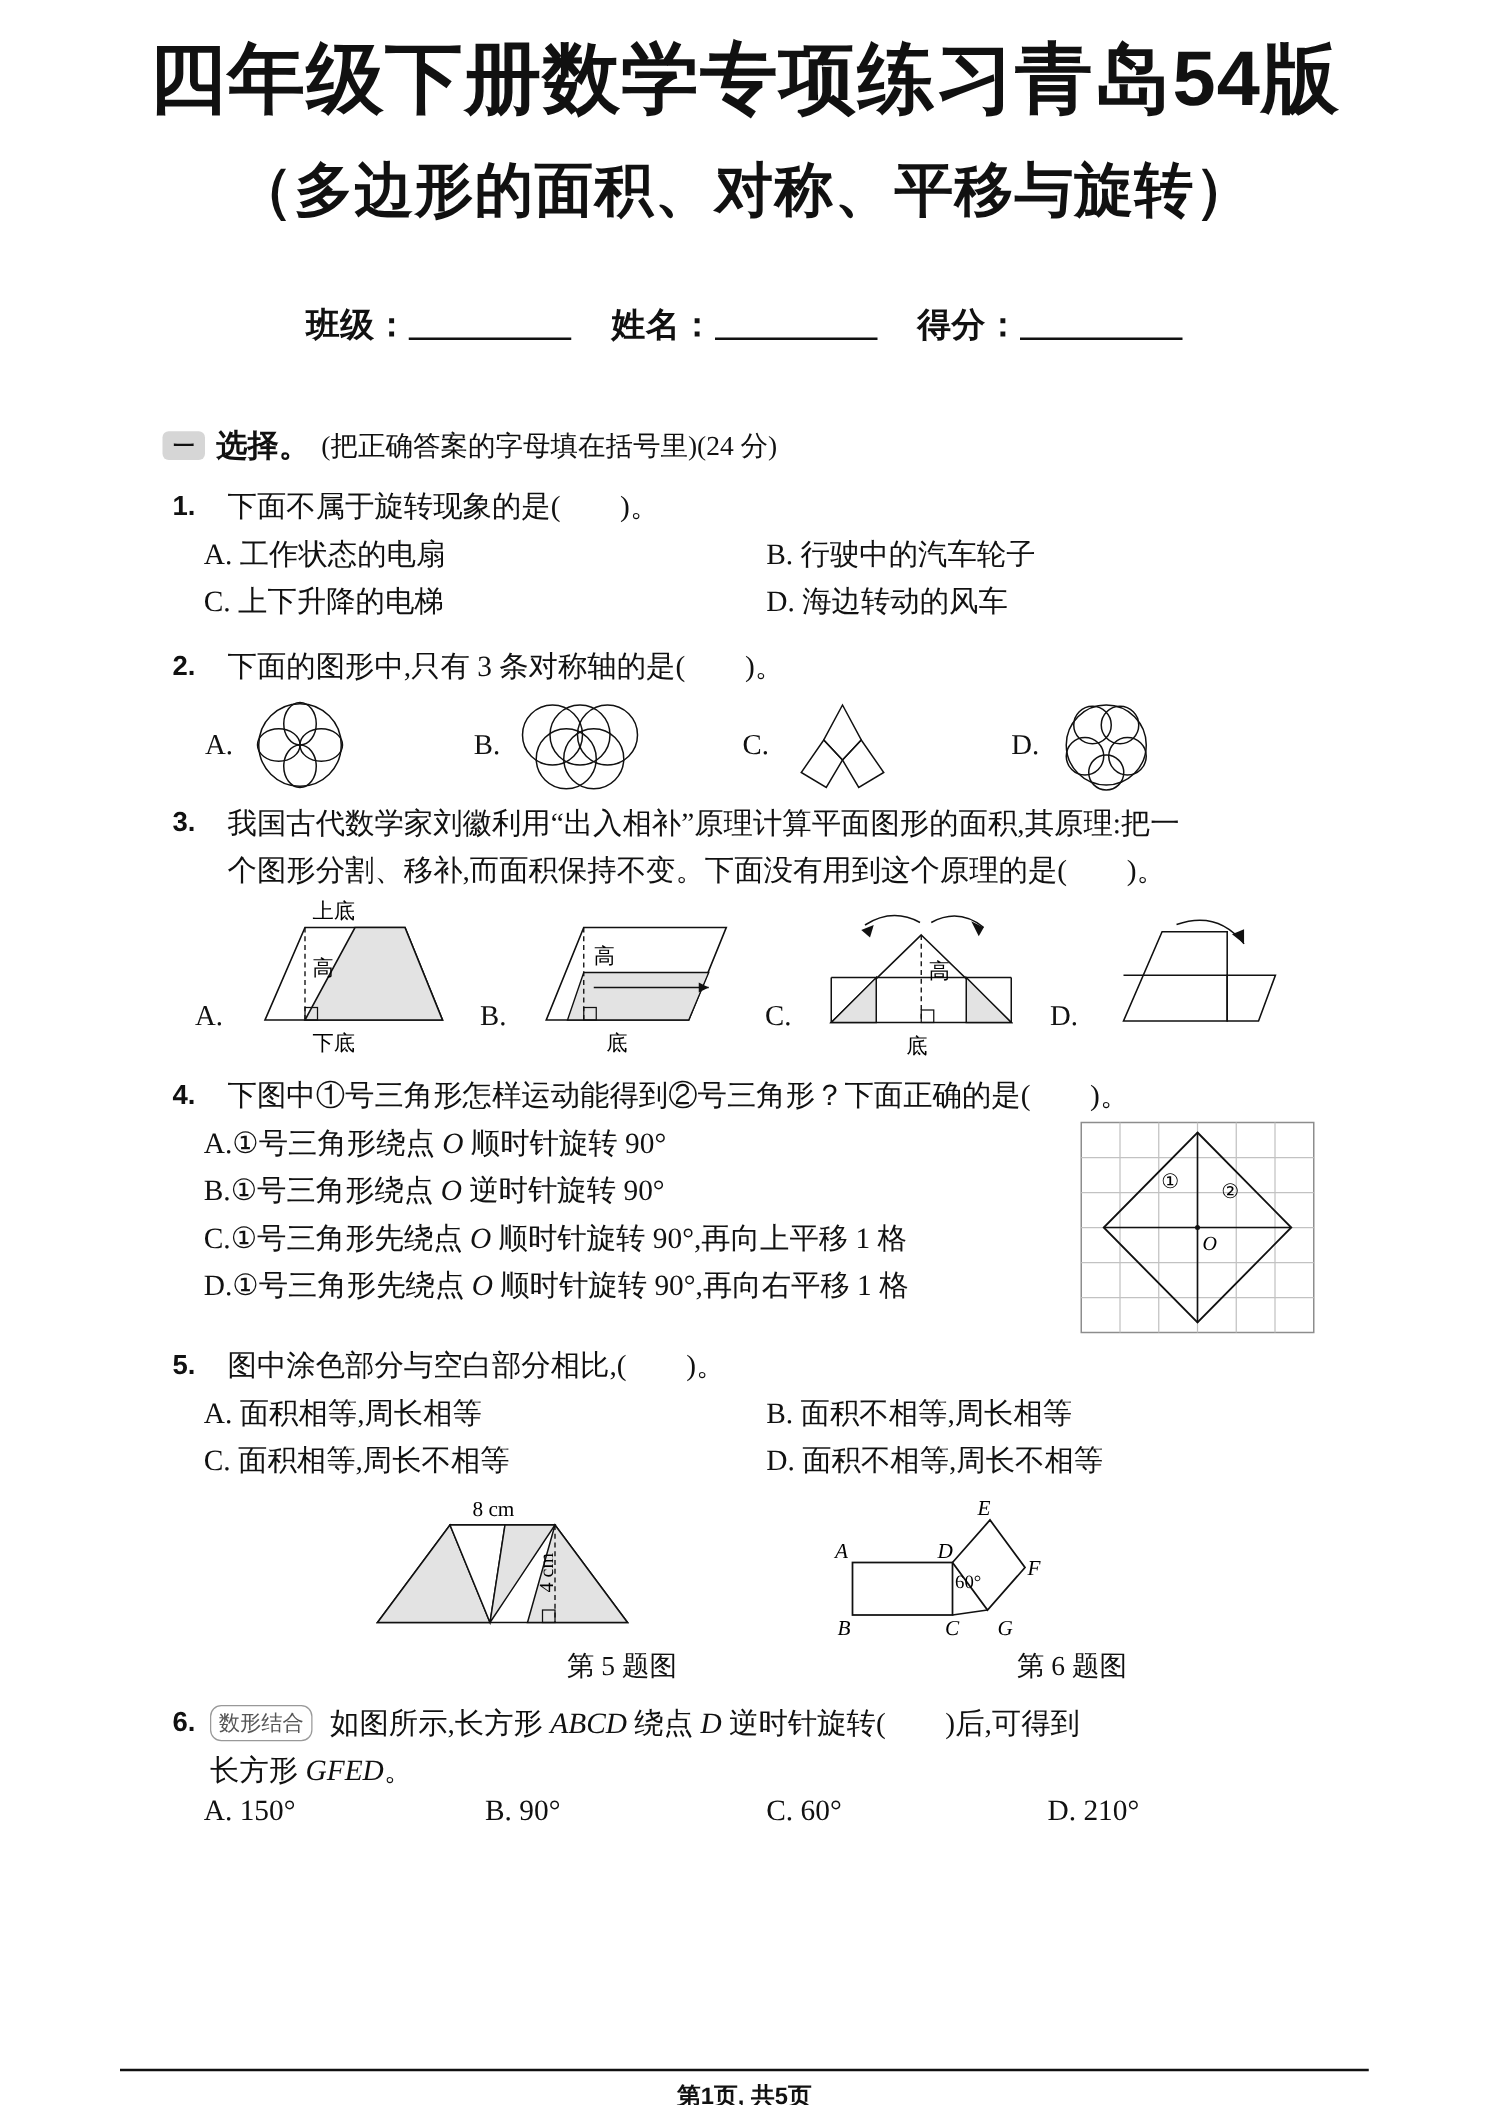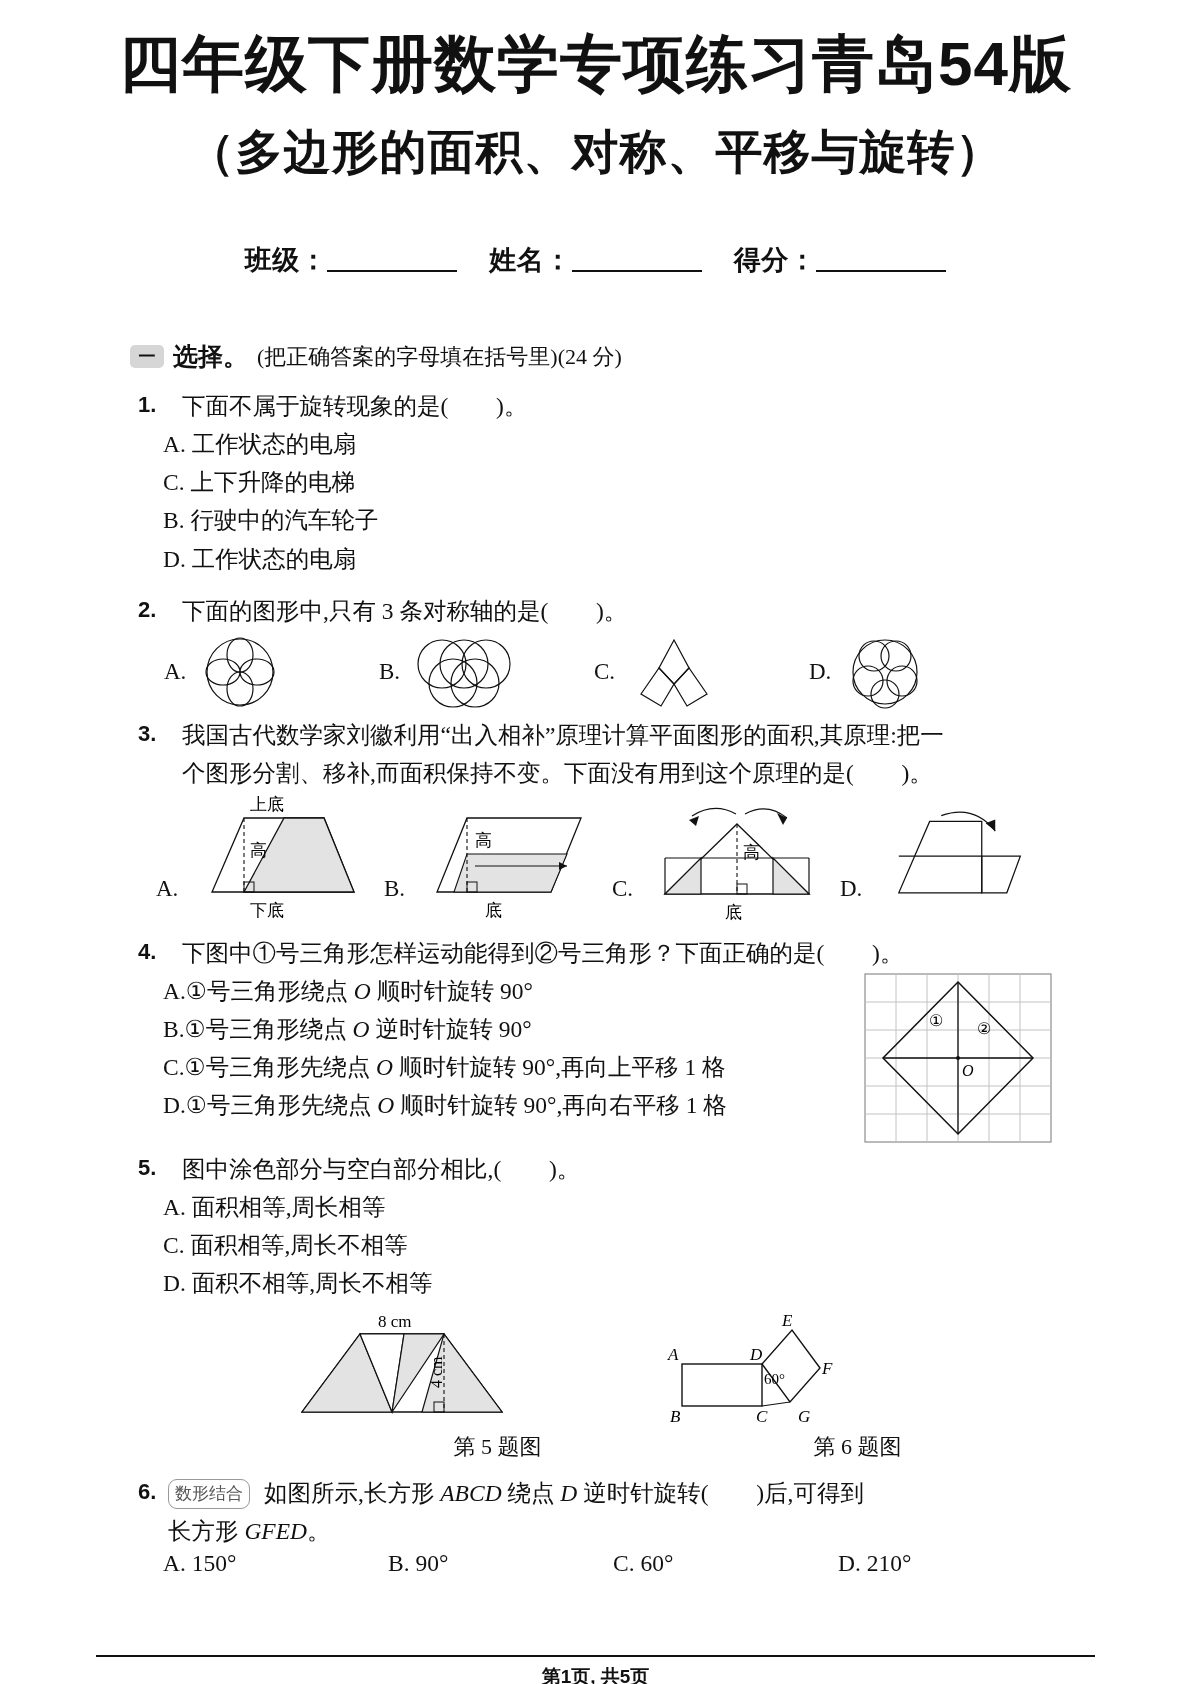--- a/index.html
+++ b/index.html
@@ -68,21 +68,21 @@
 
   
   .q { margin-top:14px; padding-left:38px; position:relative; font-size:23.5px; line-height:1.62; }
   .q-num {
     position:absolute; left:8px; top:0;
     font-family:"Liberation Sans", sans-serif;
     font-weight:bold; font-size:22px;
   }
   .q-text { font-size:23.5px;margin-left:14px; }
   .paren { letter-spacing:18px; }
-  .opt-grid { display:flex; padding-left:33px;flex-direction:column; }
+  .opt-grid { display:flex; padding-left:33px; }
   .opt-grid .col { width:50%; }
   .opt { font-size:23.5px; line-height:1.62; }
   .opt-row4 { display:flex; padding-left:33px; }
   .opt-row4 > div { width:25%; font-size:23.5px; }
   .ital { font-style:italic; font-family:"Liberation Serif", serif; }
   .tag {
     display:inline-block;
     border:1px solid #999; border-radius:9px;
     font-size:17px; padding:0 6px; color:#555;
     font-family:"Liberation Sans", sans-serif;
@@ -147,21 +147,21 @@
       <span class="q-num">1.</span>
       <span class="q-text">下面不属于旋转现象的是(</span><span class="paren">&nbsp;&nbsp;</span><span>)。</span>
     </div>
     <div class="opt-grid">
       <div class="col">
         <div class="opt">A. 工作状态的电扇</div>
         <div class="opt">C. 上下升降的电梯</div>
       </div>
       <div class="col">
         <div class="opt">B. 行驶中的汽车轮子</div>
-        <div class="opt">D. 工作状态的电扇</div>
+        <div class="opt">D. 海边转动的风车</div>
       </div>
     </div>
 
     <div class="q">
       <span class="q-num">2.</span>
       <span class="q-text">下面的图形中,只有 3 条对称轴的是(</span><span class="paren">&nbsp;&nbsp;</span><span>)。</span>
     </div>
 
     <div class="fig-row" style="padding-left:34px;margin-top:4px;">
 
@@ -325,20 +325,21 @@
     <div class="q" style="margin-top:6px;">
       <span class="q-num">5.</span>
       <span class="q-text">图中涂色部分与空白部分相比,(</span><span class="paren">&nbsp;&nbsp;</span><span>)。</span>
     </div>
     <div class="opt-grid">
       <div class="col">
         <div class="opt">A. 面积相等,周长相等</div>
         <div class="opt">C. 面积相等,周长不相等</div>
       </div>
       <div class="col">
+        <div class="opt">B. 面积不相等,周长相等</div>
         <div class="opt">D. 面积不相等,周长不相等</div>
       </div>
     </div>
 
     <div class="figs56">
       <div>
         <svg width="250" height="118" viewBox="0 0 250 118">
           <text x="86" y="15" font-size="17">8 cm</text>
           <line x1="68" y1="22" x2="152" y2="22" stroke="#111" stroke-width="1.2"></line>
           <polygon points="68,22 152,22 210,100 10,100" fill="none" stroke="#111" stroke-width="1.3"></polygon>

